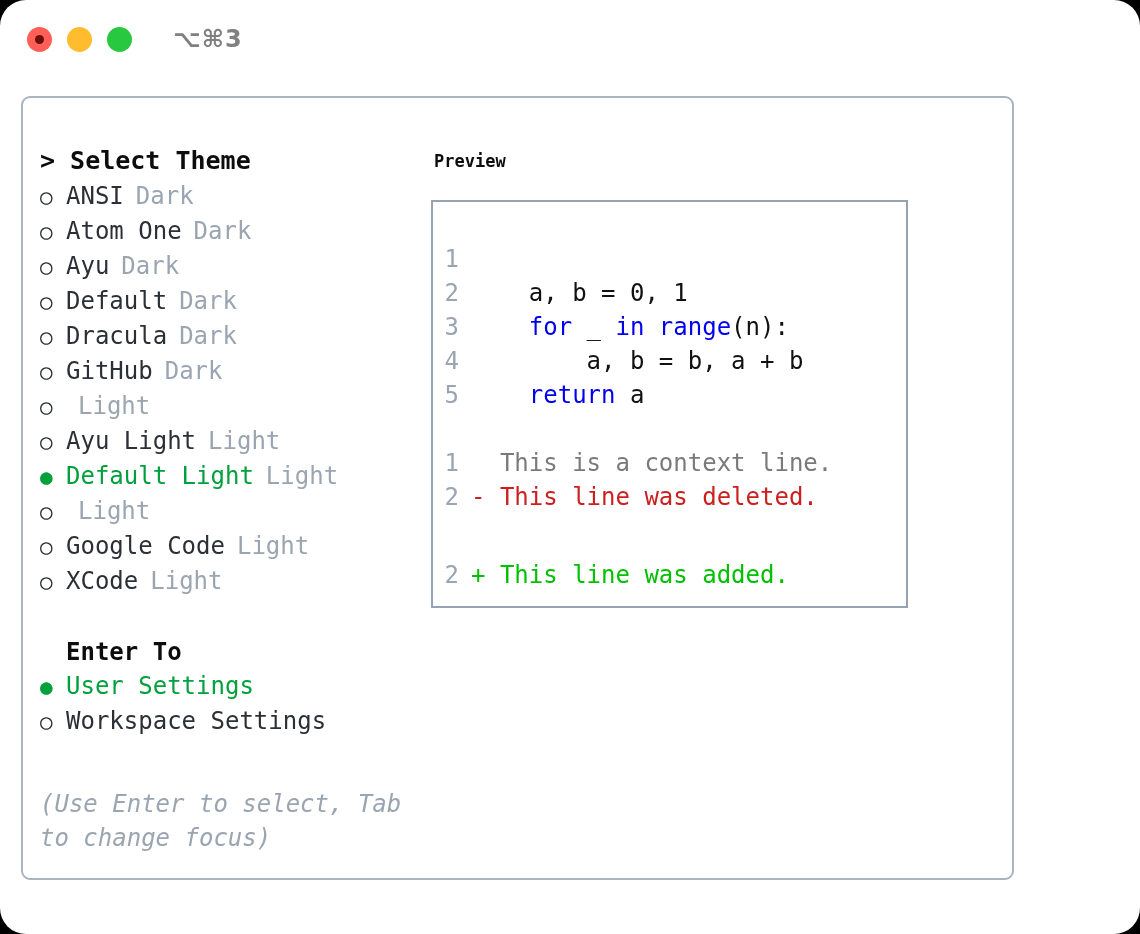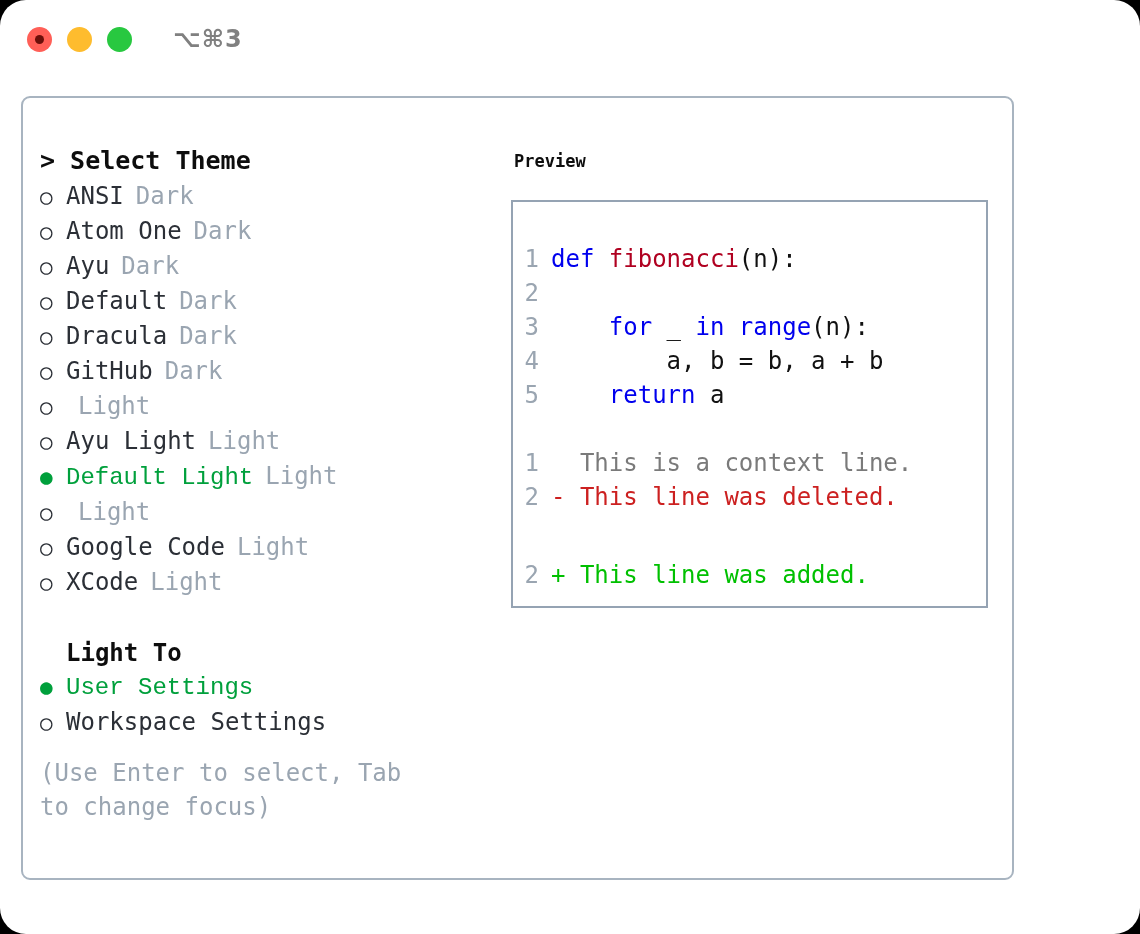--- a/index.html
+++ b/index.html
@@ -90,21 +90,21 @@
     position: absolute;
     left: 0; top: 0;
     width: 100%;
     height: 100%;
     display: flex;
     box-sizing: border-box;
   }
 
   
   .left-col {
-    width: 488px;
+    width: 408px;
     padding: 46px 0 0 17px;
     box-sizing: border-box;
     flex: none;
   }
 
   .section-title {
     font-size: 25px;
     font-weight: 700;
     color: #0d0d0d;
     line-height: 34px;
@@ -125,43 +125,44 @@
   }
   .opt-bullet {
     width: 26px;
     flex: none;
     font-size: 21px;
     color: #2b2f36;
     line-height: 34px;
   }
   .opt-row.selected .opt-bullet { color: #00a03c; }
   .opt-label { color: #2b2f36; }
-  .opt-row.selected .opt-label { color: #00a03c; font-family: Liberation Mono, monospace; }
+  .opt-row.selected .opt-label { color: #00a03c; }
   .opt-badge {
     color: #9aa5b1;
     margin-left: 12px;
   }
 
   .applyto-block { margin-top: 36px; }
   .applyto-title {
     font-size: 24px;
     font-weight: 700;
     color: #0d0d0d;
     line-height: 34px;
     padding-left: 26px;
     white-space: pre;
   }
 
   .hint {
-    margin-top: 16px;
+    margin-top: 48px;
     color: #9aa5b1;
     font-size: 24px;
     line-height: 34px;
     width: 400px;
     white-space: pre-wrap;
+    font-style: italic;
   }
 
   
   .right-col {
     flex: 1;
     padding: 46px 0 0 0;
     box-sizing: border-box;
   }
   .preview-title {
     font-size: 17px;
@@ -238,37 +239,37 @@
             <div class="opt-row"><span class="opt-bullet">○</span><span class="opt-label">GitHub</span><span class="opt-badge">Dark</span></div>
             <div class="opt-row"><span class="opt-bullet">○</span><span class="opt-badge">Light</span></div>
             <div class="opt-row"><span class="opt-bullet">○</span><span class="opt-label">Ayu Light</span><span class="opt-badge">Light</span></div>
             <div class="opt-row selected"><span class="opt-bullet">●</span><span class="opt-label">Default Light</span><span class="opt-badge">Light</span></div>
             <div class="opt-row"><span class="opt-bullet">○</span><span class="opt-badge">Light</span></div>
             <div class="opt-row"><span class="opt-bullet">○</span><span class="opt-label">Google Code</span><span class="opt-badge">Light</span></div>
             <div class="opt-row"><span class="opt-bullet">○</span><span class="opt-label">XCode</span><span class="opt-badge">Light</span></div>
           </div>
 
         <div class="applyto-block">
-          <div class="applyto-title">Light To</div>
+          <div class="applyto-title">Enter To</div>
           <div id="applyto-list">
               <div class="opt-row selected"><span class="opt-bullet">●</span><span class="opt-label">User Settings</span></div>
               <div class="opt-row"><span class="opt-bullet">○</span><span class="opt-label">Workspace Settings</span></div>
             </div>
         </div>
 
         <div class="hint">(Use Enter to select, Tab to change focus)</div>
       </div>
 
       <div class="right-col">
         <div class="preview-title">Preview</div>
 
         <div class="preview-box">
           <div id="code-block">
-              <div class="code-line"><span class="ln">1</span><span class="code-text"><span class="tok-kw">def </span><span class="tok-fn">fibonacci</span><span class="tok-plain">(n):</span></span></div>
-              <div class="code-line"><span class="ln">2</span></div>
+              <div class="code-line"><span class="ln">1</span></div>
+              <div class="code-line"><span class="ln">2</span><span class="code-text"><span class="tok-plain">    a, b = 0, 1</span></span></div>
               <div class="code-line"><span class="ln">3</span><span class="code-text"><span class="tok-plain">    </span><span class="tok-kw">for </span><span class="tok-plain">_ </span><span class="tok-kw">in </span><span class="tok-kw">range</span><span class="tok-plain">(n):</span></span></div>
               <div class="code-line"><span class="ln">4</span><span class="code-text"><span class="tok-plain">        a, b = b, a + b</span></span></div>
               <div class="code-line"><span class="ln">5</span><span class="code-text"><span class="tok-plain">    </span><span class="tok-kw">return </span><span class="tok-plain">a</span></span></div>
             </div>
           <div class="blank-line"></div>
           <div id="diff-block">
               <div class="code-line"><span class="ln">1</span><span class="diff-ctx"><span>  </span><span>This is a context line.</span></span></div>
               <div class="code-line"><span class="ln">2</span><span class="diff-del"><span>- </span><span>This line was deleted.</span></span></div>
               <div class="code-line"><span class="ln">2</span><span class="diff-add"><span>+ </span><span>This line was added.</span></span></div>
             </div>

